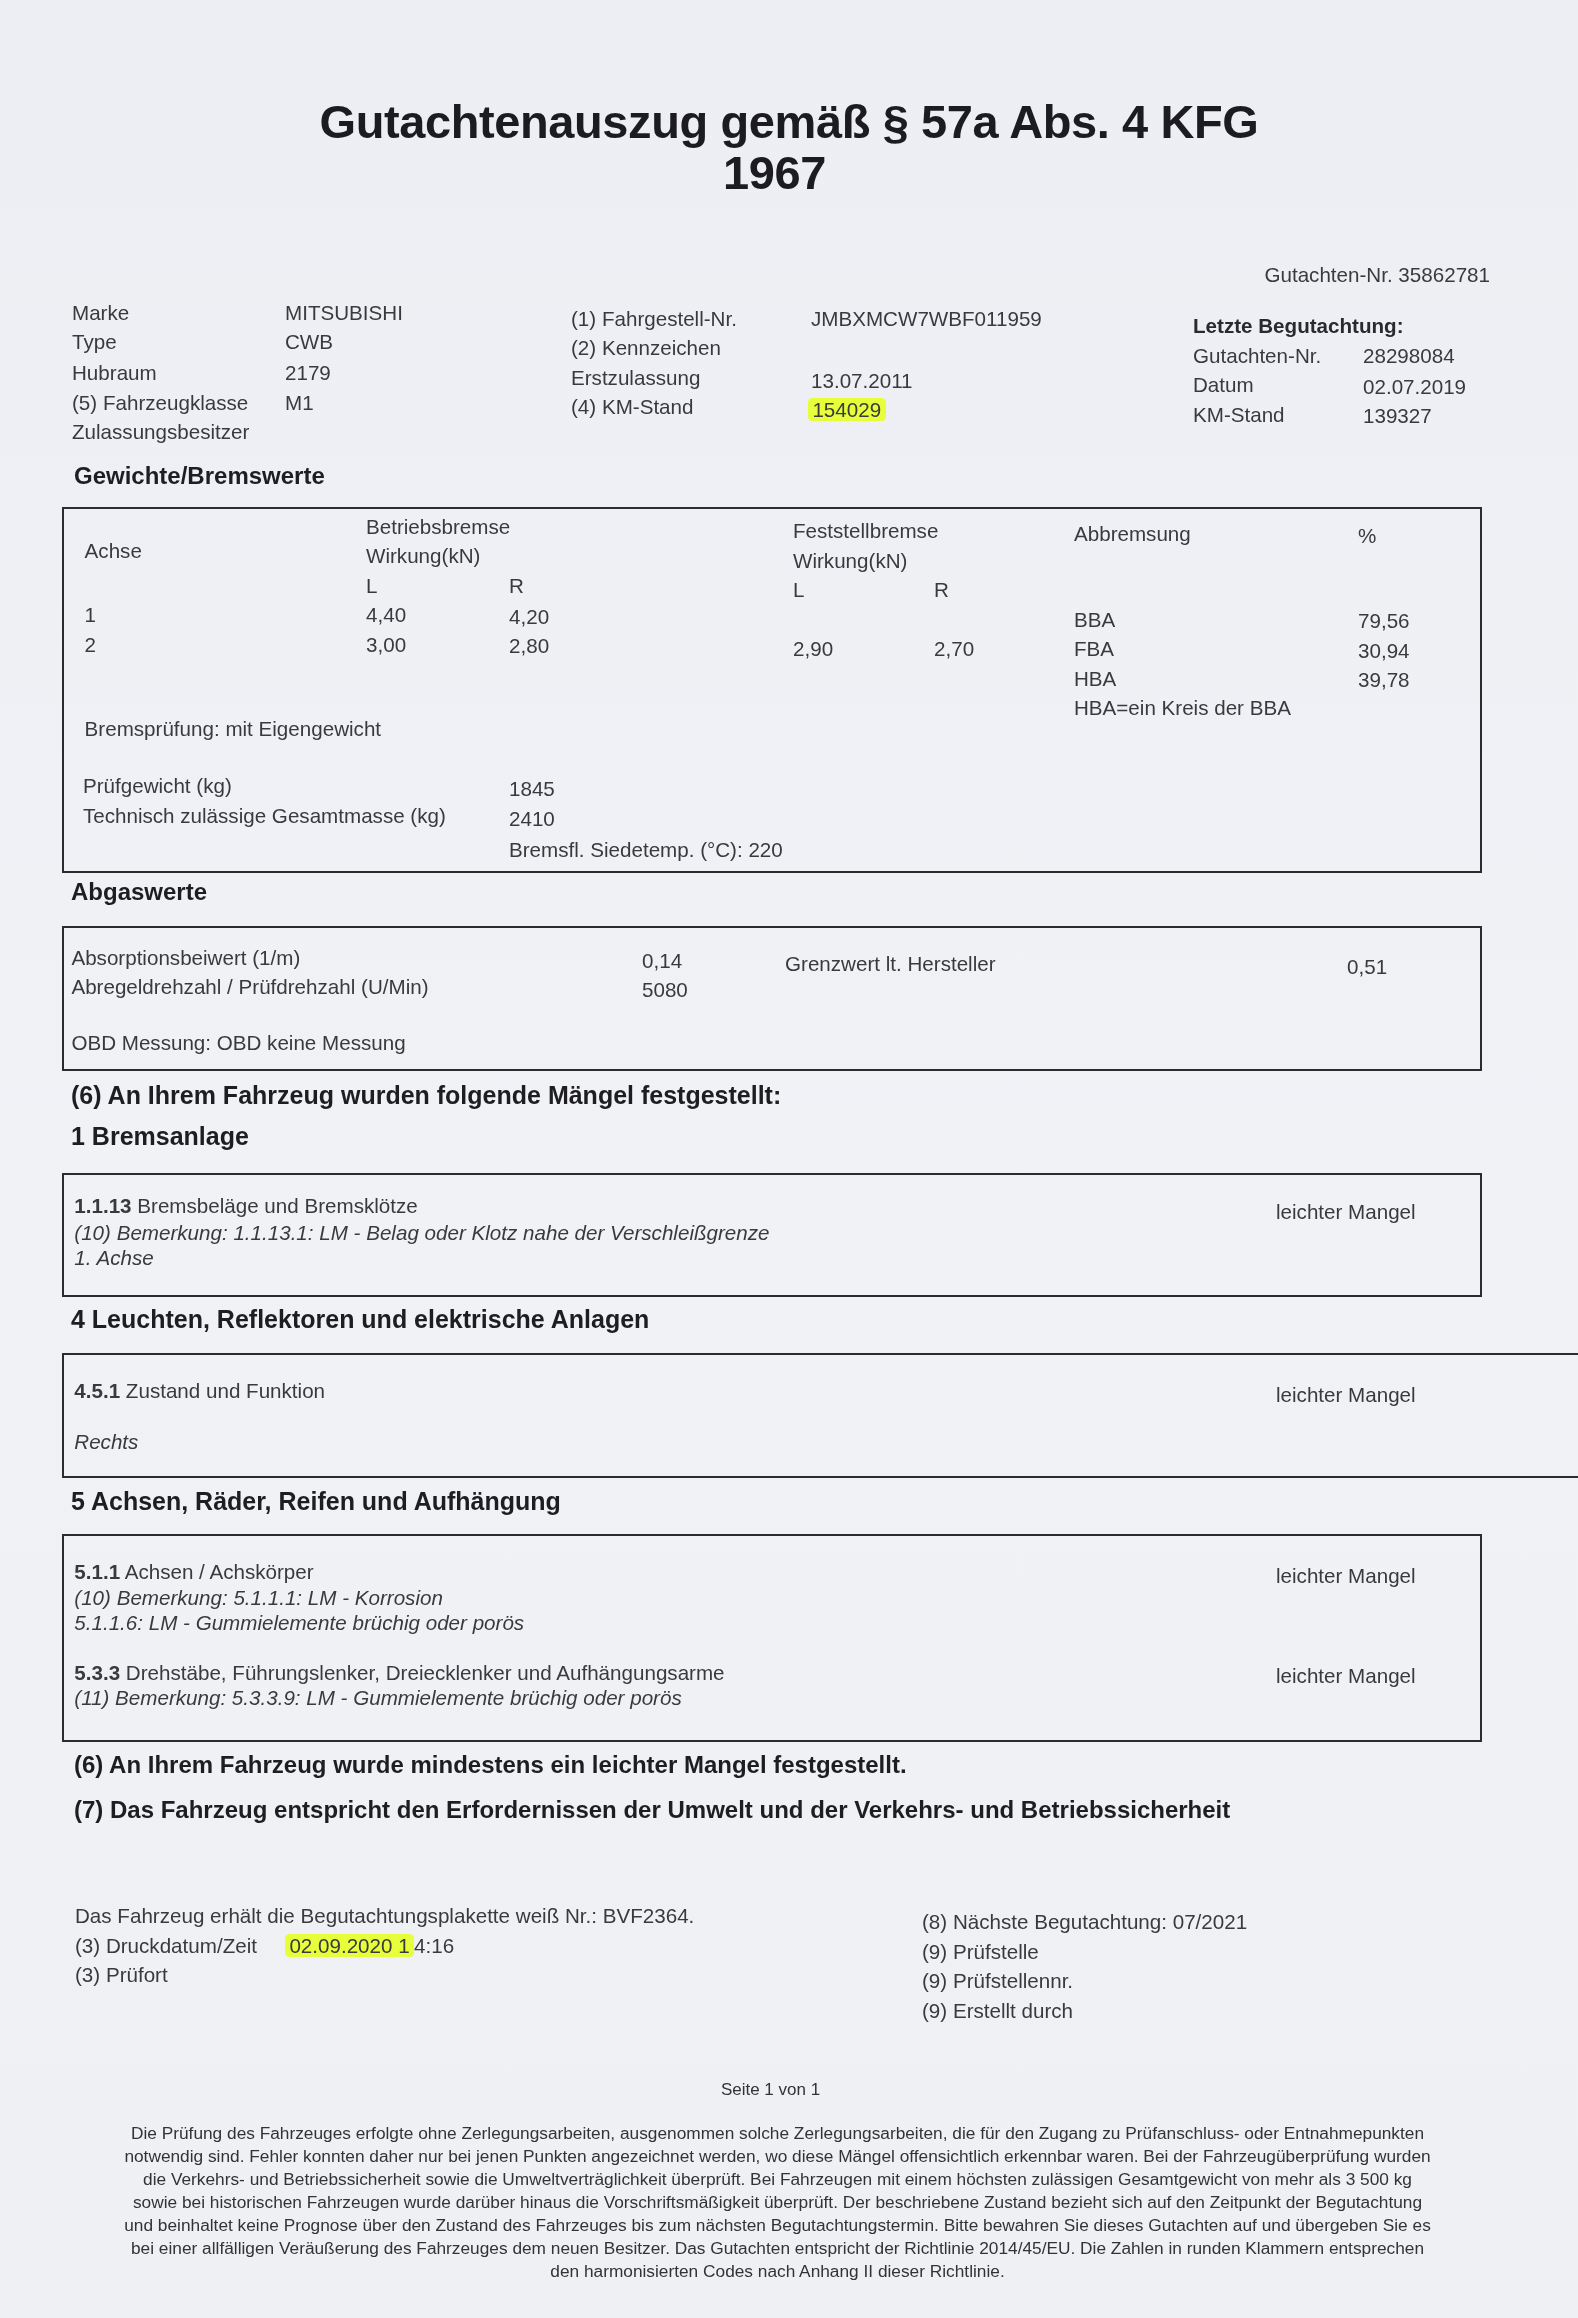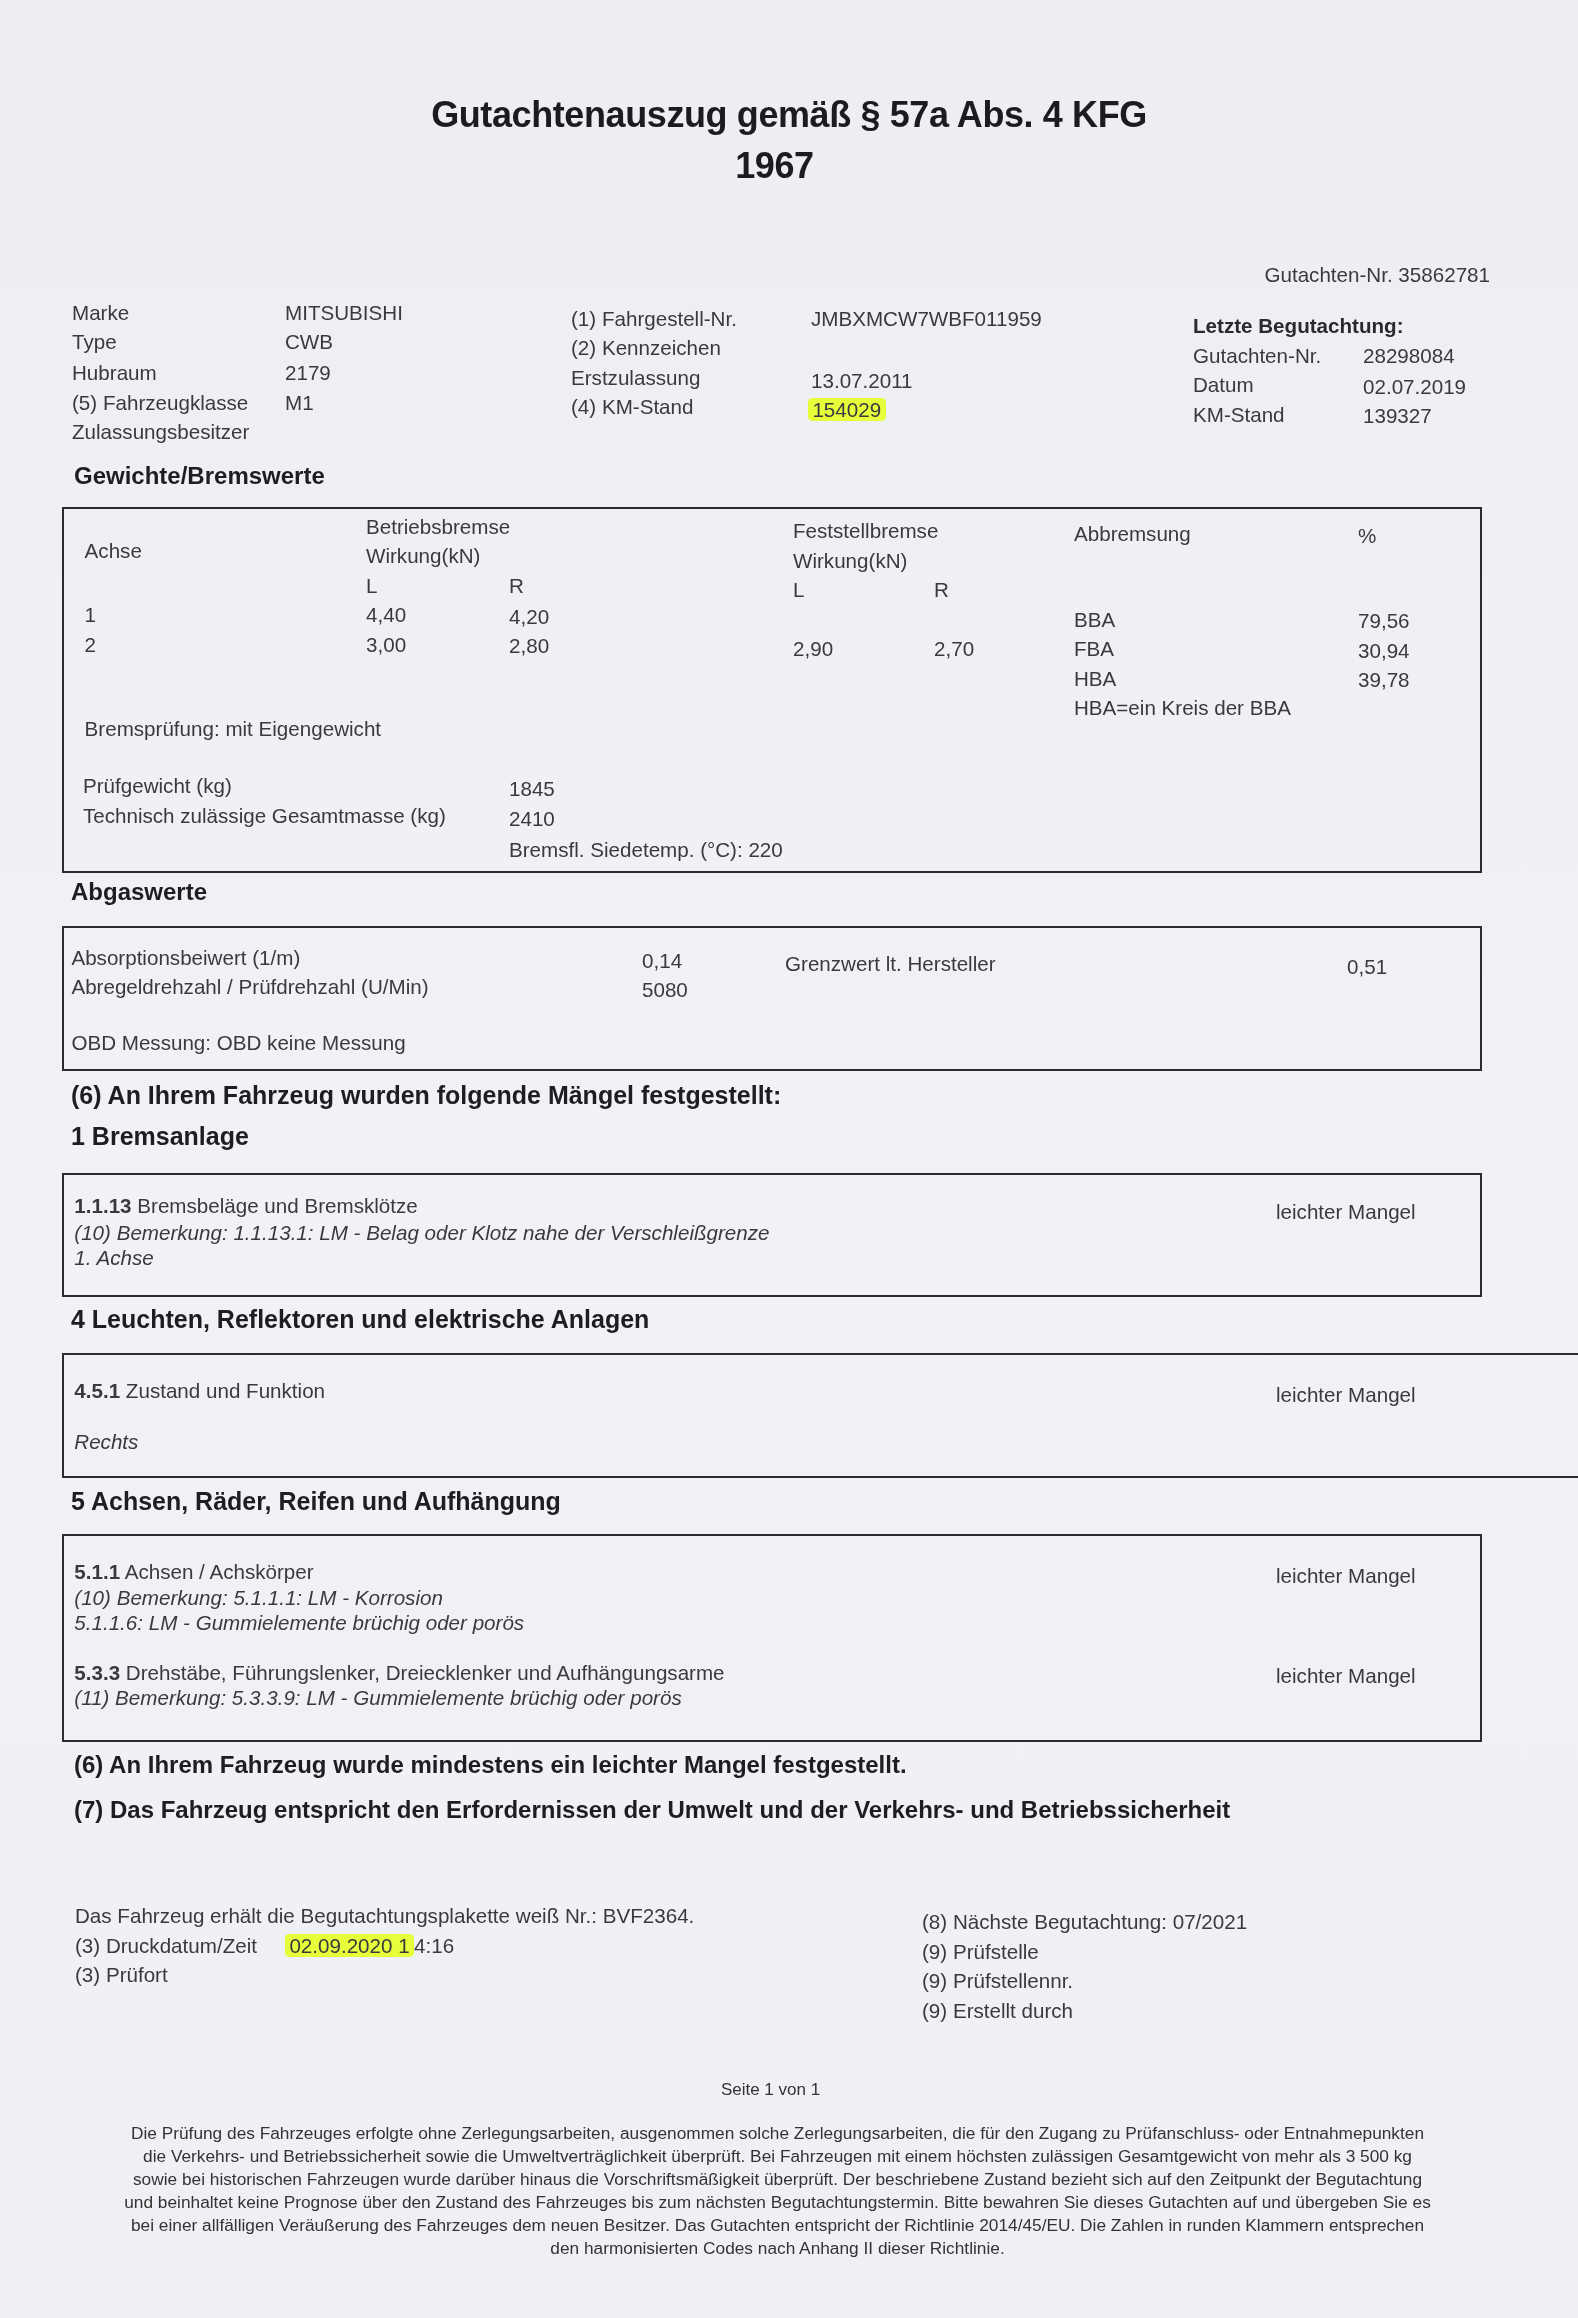--- a/index.html
+++ b/index.html
@@ -7,21 +7,21 @@
       width: 1578px; height: 2319px; overflow: hidden;
       background: #eef0f4;
       font-family: "Liberation Sans", sans-serif;
       color: #2a2a2e;
     }
     .page {
       position: absolute; left: 0; top: 0; width: 1578px; height: 2319px;
       background: linear-gradient(180deg, #eceef3 0%, #f1f2f6 50%, #eef0f4 100%);
     }
     .abs { position: absolute; white-space: nowrap; }
-    .title { font-size: 36px; font-weight: bold; color: #1c1c20; letter-spacing: -0.4px; }
+    .title { font-size: 47px; font-weight: bold; color: #1c1c20; letter-spacing: -0.4px; }
     .subtitle { font-size: 28px; color: #333; }
     .t { font-size: 20.6px; color: #3a3a3e; }
     .bold { font-weight: bold; }
     .hdr { font-size: 25px; font-weight: bold; color: #1e1e22; }
     .it { font-style: italic; }
     .box { position: absolute; border: 2.2px solid #2c2c30; box-sizing: border-box; }
     .hl { background: #e6ff3a; padding: 0 4.4px; border-radius: 4.4px; }
     .small { font-size: 17px; color: #333; }
     .footer-text {
       position: absolute; left: 66px; top: 2122px; width: 1423px;
@@ -151,20 +151,21 @@
   <div class="abs t" style="left:75px;top:1963px;">(3) Prüfort</div>
 
   <div class="abs t" style="left:922px;top:1910px;">(8) Nächste Begutachtung: 07/2021</div>
   <div class="abs t" style="left:922px;top:1940px;">(9) Prüfstelle</div>
   <div class="abs t" style="left:922px;top:1969px;">(9) Prüfstellennr.</div>
   <div class="abs t" style="left:922px;top:1999px;">(9) Erstellt durch</div>
 
   <div class="abs small" style="left:0;width:1541px;text-align:center;top:2080px;">Seite 1 von 1</div>
   <div class="footer-text">
     <span>Die Prüfung des Fahrzeuges erfolgte ohne Zerlegungsarbeiten, ausgenommen solche Zerlegungsarbeiten, die für den Zugang zu Prüfanschluss- oder Entnahmepunkten</span>
+    <span>notwendig sind. Fehler konnten daher nur bei jenen Punkten angezeichnet werden, wo diese Mängel offensichtlich erkennbar waren. Bei der Fahrzeugüberprüfung wurden</span>
     <span>die Verkehrs- und Betriebssicherheit sowie die Umweltverträglichkeit überprüft. Bei Fahrzeugen mit einem höchsten zulässigen Gesamtgewicht von mehr als 3 500 kg</span>
     <span>sowie bei historischen Fahrzeugen wurde darüber hinaus die Vorschriftsmäßigkeit überprüft. Der beschriebene Zustand bezieht sich auf den Zeitpunkt der Begutachtung</span>
     <span>und beinhaltet keine Prognose über den Zustand des Fahrzeuges bis zum nächsten Begutachtungstermin. Bitte bewahren Sie dieses Gutachten auf und übergeben Sie es</span>
     <span>bei einer allfälligen Veräußerung des Fahrzeuges dem neuen Besitzer. Das Gutachten entspricht der Richtlinie 2014/45/EU. Die Zahlen in runden Klammern entsprechen</span>
     <span>den harmonisierten Codes nach Anhang II dieser Richtlinie.</span>
   </div>
 </div>
 
 
 </body></html>

